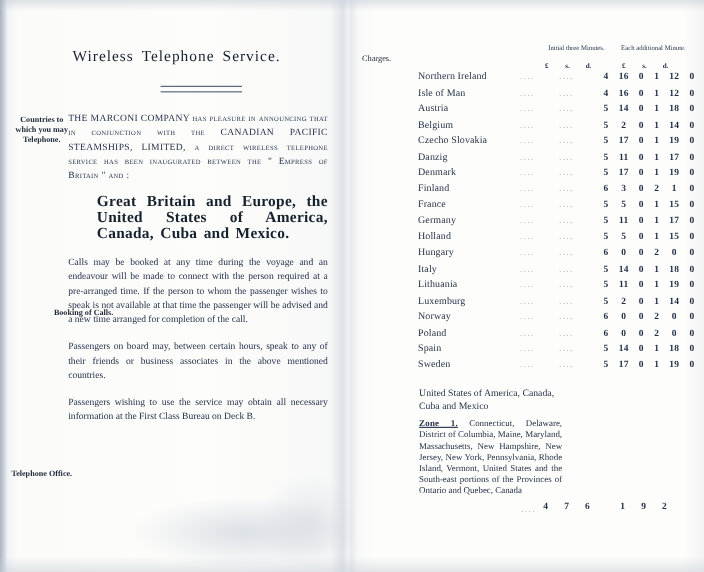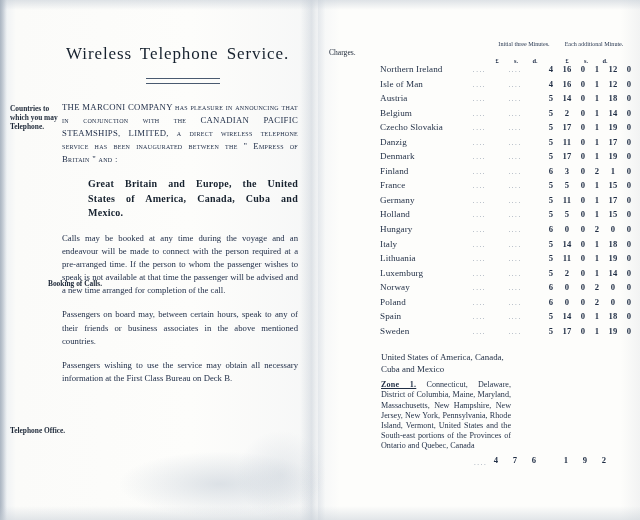--- a/index.html
+++ b/index.html
@@ -63,21 +63,21 @@
     position: absolute; left: 236px; top: 430px; width: 90px; height: 90px;
     background: radial-gradient(ellipse at center, rgba(184,194,206,.30) 0%, rgba(255,255,255,0) 70%);
     pointer-events: none;
   }
 
   
   .title {
     position: absolute;
     left: 66px; top: 44px;
     width: 250px;
-    font-size: 17px;
+    font-size: 14px;
     letter-spacing: .9px;
     word-spacing: 3px;
     color: #16212e;
     white-space: nowrap;
   }
   .rule {
     position: absolute;
     left: 146px; top: 78px;
     width: 74px; height: 4px;
     border-top: 1px solid #4a5a70;
@@ -85,42 +85,42 @@
   }
 
   .marginal {
     position: absolute;
     left: 10px;
     width: 56px;
     font-size: 7.4px;
     font-weight: bold;
     line-height: 9.1px;
     color: #1b2636;
-    text-align: left;
+    text-align: center;
   }
   .m1 { top: 104px; }
   .m2 { top: 279px; padding-left: 38px; }
   .m3 { top: 426px; }
 
   .body-col {
     position: absolute;
     left: 62px;
     width: 236px;
     font-size: 8.7px;
     line-height: 13.1px;
     text-align: justify;
     color: #22304a;
   }
   .body-col p { margin: 0 0 11px 0; }
   .sc { font-variant: small-caps; letter-spacing: .3px; }
   .countries-list {
     margin: 0 0 11px 0;
     padding-left: 26px;
     font-weight: bold;
-    font-size: 10px;
+    font-size: 14px;
     line-height: 14.5px;
     letter-spacing: .25px;
     word-spacing: 2px;
     color: #16212e;
   }
 
   
   .charges-label {
     position: absolute;
     left: 329px; top: 48px;

